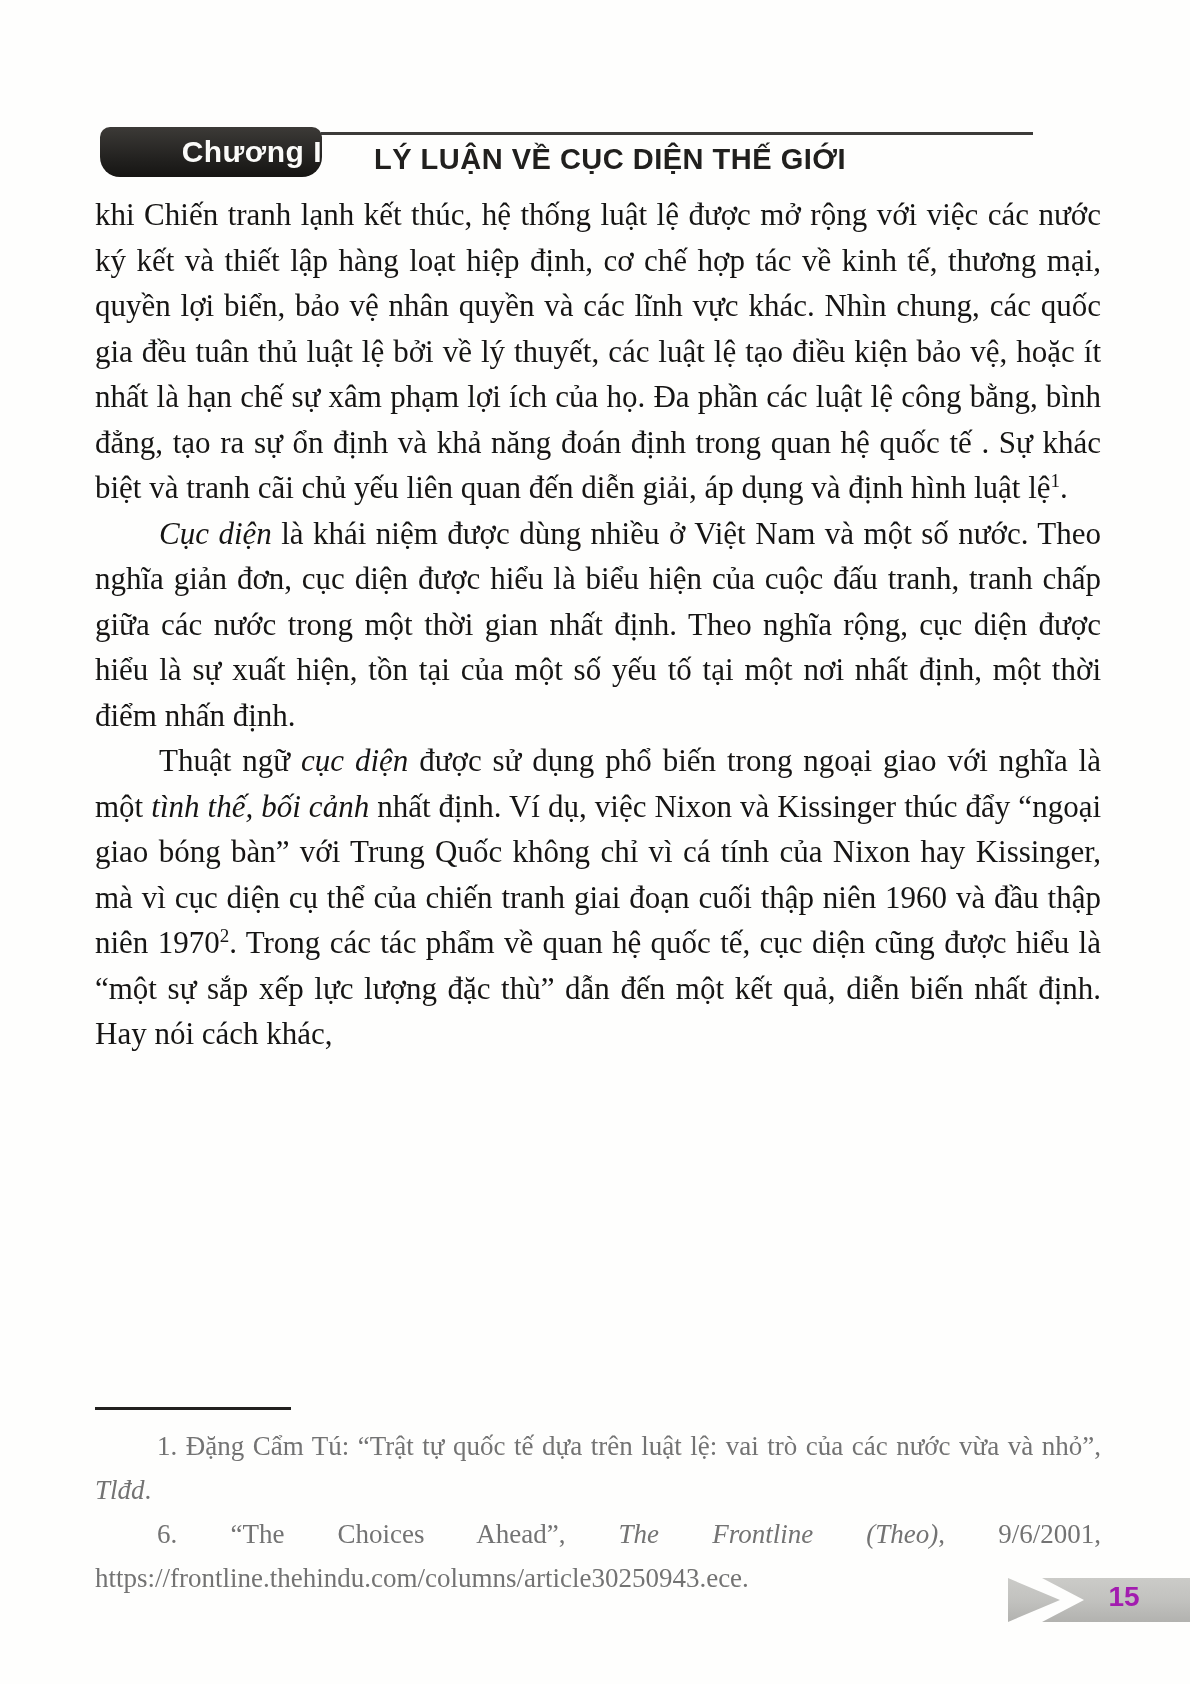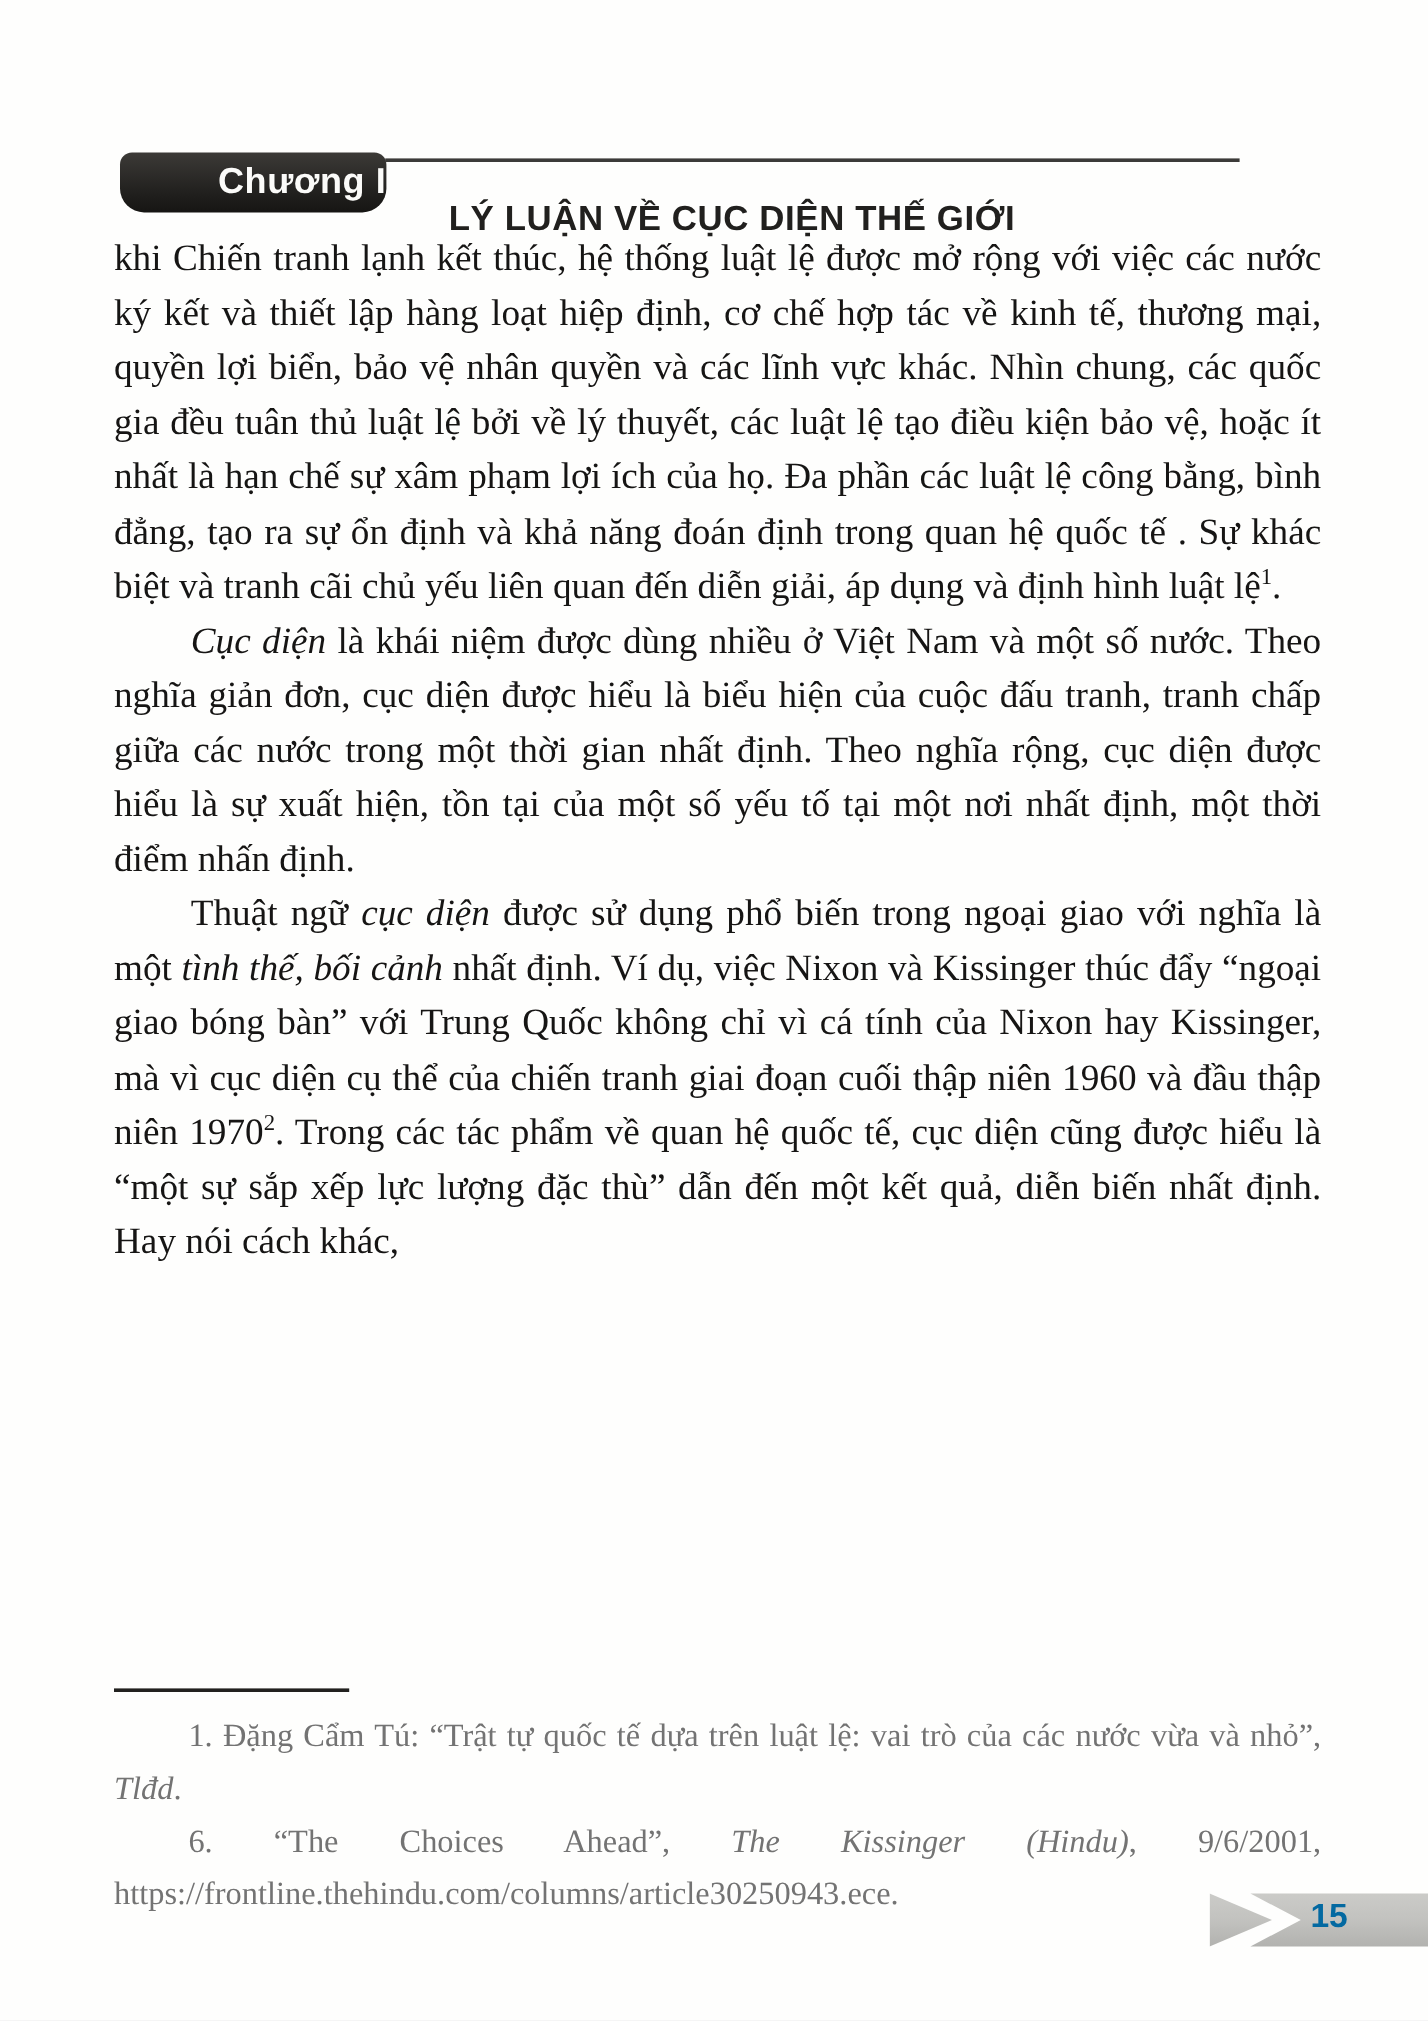--- a/index.html
+++ b/index.html
@@ -50,21 +50,20 @@
     left: 330px;
     top: 143px;
     width: 560px;
     text-align: center;
     font-family: "Liberation Sans", "DejaVu Sans", sans-serif;
     font-weight: bold;
     font-size: 29px;
     letter-spacing: 0.5px;
     color: #21201e;
     white-space: nowrap;
-    margin-top: 24px;
   }
 
   
   .body-text {
     position: absolute;
     left: 95px;
     top: 192px;
     width: 1006px;
     font-family: "Liberation Serif", "DejaVu Serif", serif;
     font-size: 31px;
@@ -116,24 +115,25 @@
     top: 1577px;
     width: 182px;
     height: 46px;
   }
   .page-ribbon svg { position: absolute; left: 0; top: 0; }
   .page-ribbon .num {
     position: absolute;
     left: 84px;
     top: 4px;
     width: 64px;
+    text-align: center;
     font-family: "Liberation Sans", "DejaVu Sans", sans-serif;
     font-weight: bold;
     font-size: 28px;
-    color: #0369a1;
+    color: #a21caf;
   }
 </style>
 </head>
 <body>
 
 <div class="page">
 
   <div class="chapter-badge">
     <span>Chương I</span>
   </div>
@@ -147,21 +147,21 @@
 
     <p class="body-par indented"><span class="ital">Cục diện</span><span> là khái niệm được dùng nhiều ở Việt Nam và một số nước. Theo nghĩa giản đơn, cục diện được hiểu là biểu hiện của cuộc đấu tranh, tranh chấp giữa các nước trong một thời gian nhất định. Theo nghĩa rộng, cục diện được hiểu là sự xuất hiện, tồn tại của một số yếu tố tại một nơi nhất định, một thời điểm nhấn định.</span></p>
 
     <p class="body-par indented"><span>Thuật ngữ </span><span class="ital">cục diện</span><span> được sử dụng phổ biến trong ngoại giao với nghĩa là một </span><span class="ital">tình thế, bối cảnh</span><span> nhất định. Ví dụ, việc Nixon và Kissinger thúc đẩy “ngoại giao bóng bàn” với Trung Quốc không chỉ vì cá tính của Nixon hay Kissinger, mà vì cục diện cụ thể của chiến tranh giai đoạn cuối thập niên 1960 và đầu thập niên 1970</span><sup class="fn-ref">2</sup><span>. Trong các tác phẩm về quan hệ quốc tế, cục diện cũng được hiểu là “một sự sắp xếp lực lượng đặc thù” dẫn đến một kết quả, diễn biến nhất định. Hay nói cách khác,</span></p>
 
   </div>
 
   <div class="footnotes">
     <div class="footnote-separator"></div>
     <p><span>1. Đặng Cẩm Tú: “Trật tự quốc tế dựa trên luật lệ: vai trò của các nước vừa và nhỏ”, </span><span class="ital">Tlđd</span><span>.</span></p>
-    <p><span>6. “The Choices Ahead”, </span><span class="ital">The Kissinger (Hindu)</span><span>, 9/6/2001, https://frontline.thehindu.com/columns/article30250943.ece.</span></p>
+    <p><span>6. “The Choices Ahead”, </span><span class="ital">The Frontline (Theo)</span><span>, 9/6/2001, https://frontline.thehindu.com/columns/article30250943.ece.</span></p>
   </div>
 
   <div class="page-ribbon">
     <svg width="182" height="46" viewBox="0 0 182 46">
       <defs>
         <linearGradient id="ribGrad" x1="0" y1="0" x2="0" y2="1">
           <stop offset="0" stop-color="#cbcbc8"></stop>
           <stop offset="0.5" stop-color="#c2c2bf"></stop>
           <stop offset="1" stop-color="#b2b2af"></stop>
         </linearGradient>

